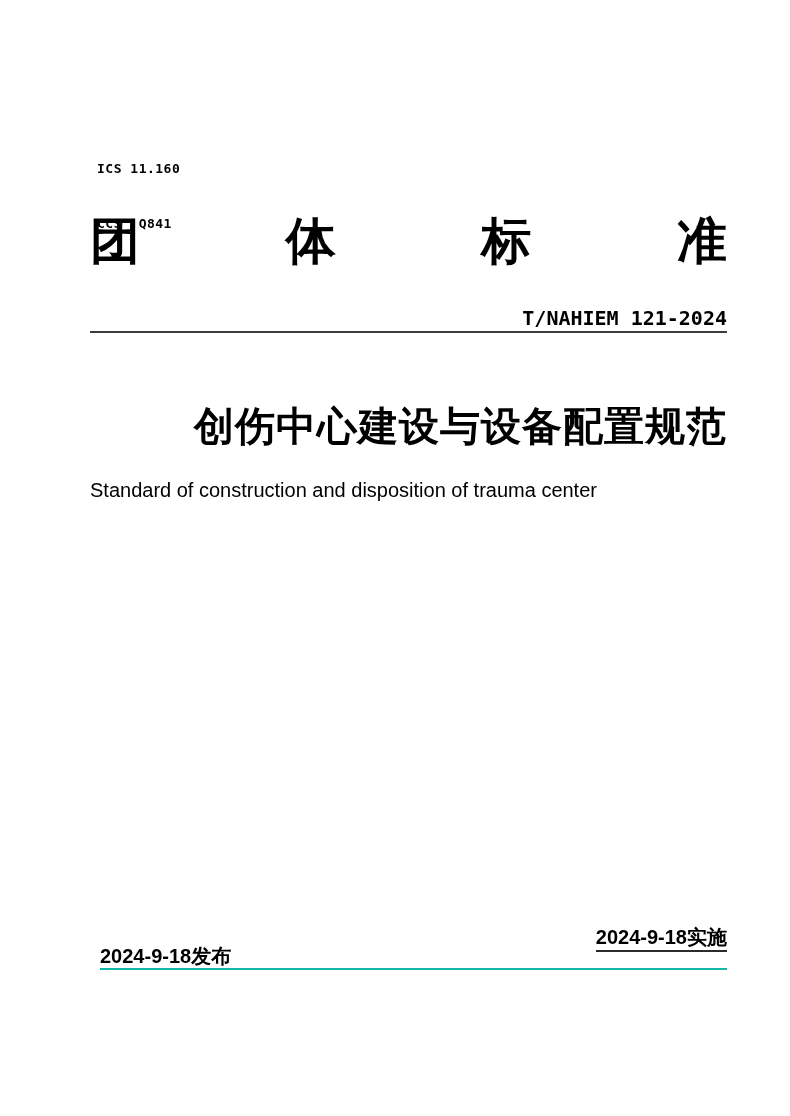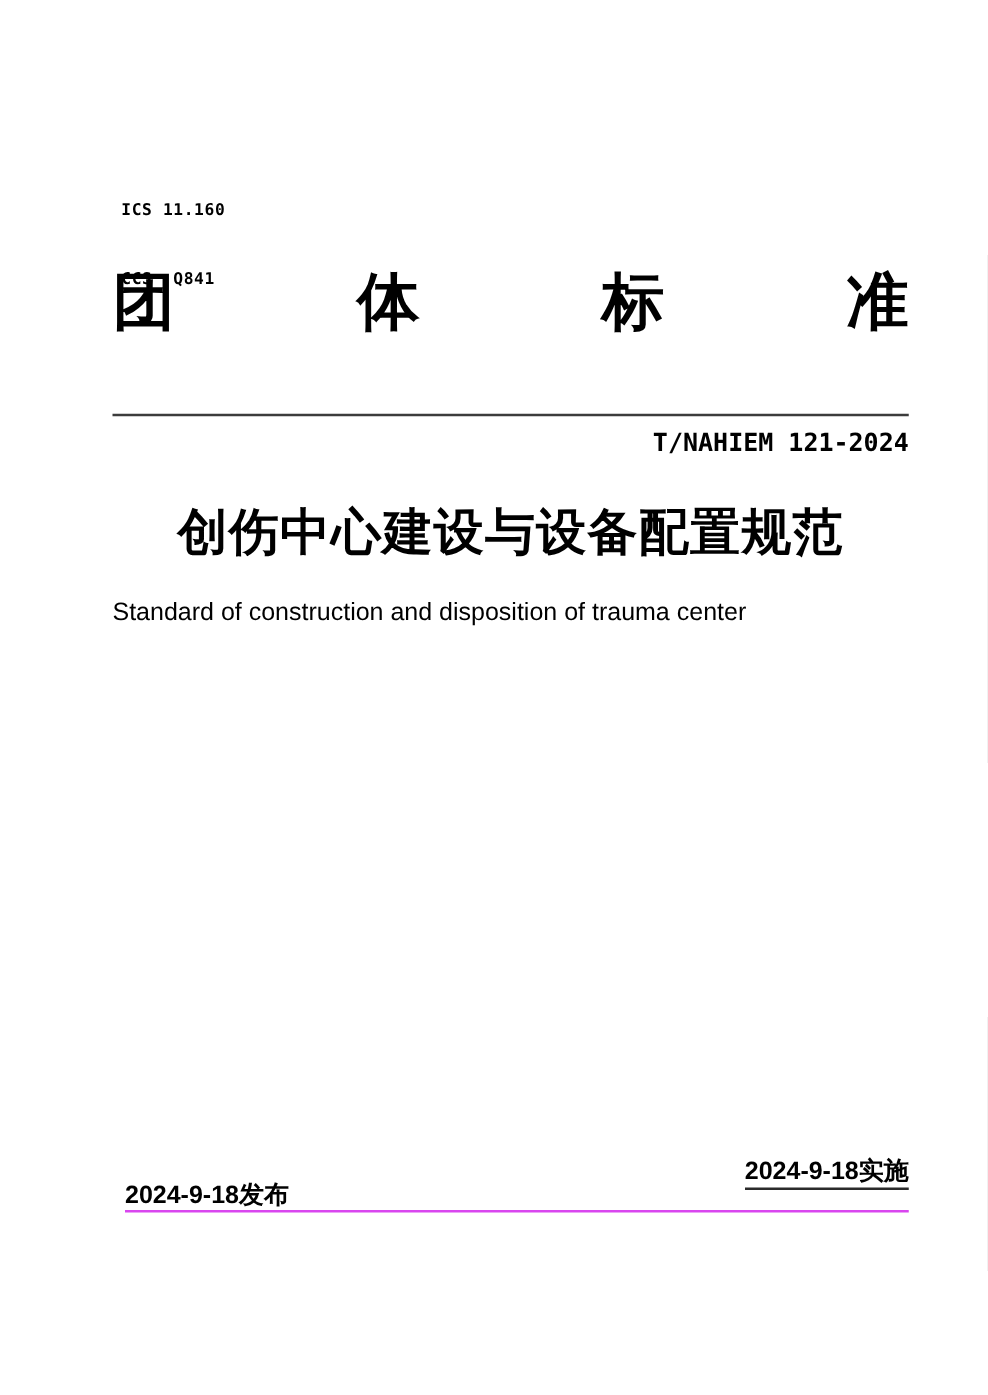--- a/index.html
+++ b/index.html
@@ -48,39 +48,38 @@
   
   .std-number {
     position: absolute;
     right: 63px;
     top: 306px;
     font-family: "DejaVu Sans Mono", monospace;
     font-size: 20px;
     font-weight: bold;
     line-height: 1.2;
     white-space: pre;
-    margin-top: 36px;
   }
 
   .top-rule {
     position: absolute;
     left: 90px;
     right: 63px;
     top: 331px;
     border-top: 2px solid #3c3c3c;
   }
 
   
   .title-cn {
     position: absolute;
     left: 90px;
     right: 63px;
     top: 402px;
     margin: 0;
-    text-align: center;
+    text-align: right;
     font-size: 40px;
     font-weight: bold;
     letter-spacing: 1px;
     line-height: 1.2;
   }
   .title-en {
     position: absolute;
     left: 90px;
     right: 63px;
     top: 477px;
@@ -90,21 +89,21 @@
     line-height: 1.3;
   }
 
   
   .dates-row {
     position: absolute;
     left: 100px;
     right: 63px;
     top: 936px;
     height: 32px;
-    border-bottom: 2px solid #d946ef;
+    border-bottom: 2px solid #14b8a6;
     display: flex;
     justify-content: space-between;
     align-items: flex-end;
     font-size: 20px;
     font-weight: bold;
     line-height: 1;
   }
   .dates-row .date { padding-bottom: 2px; white-space: pre; }
   .dates-row .date.impl {
     margin-bottom: 16px;

